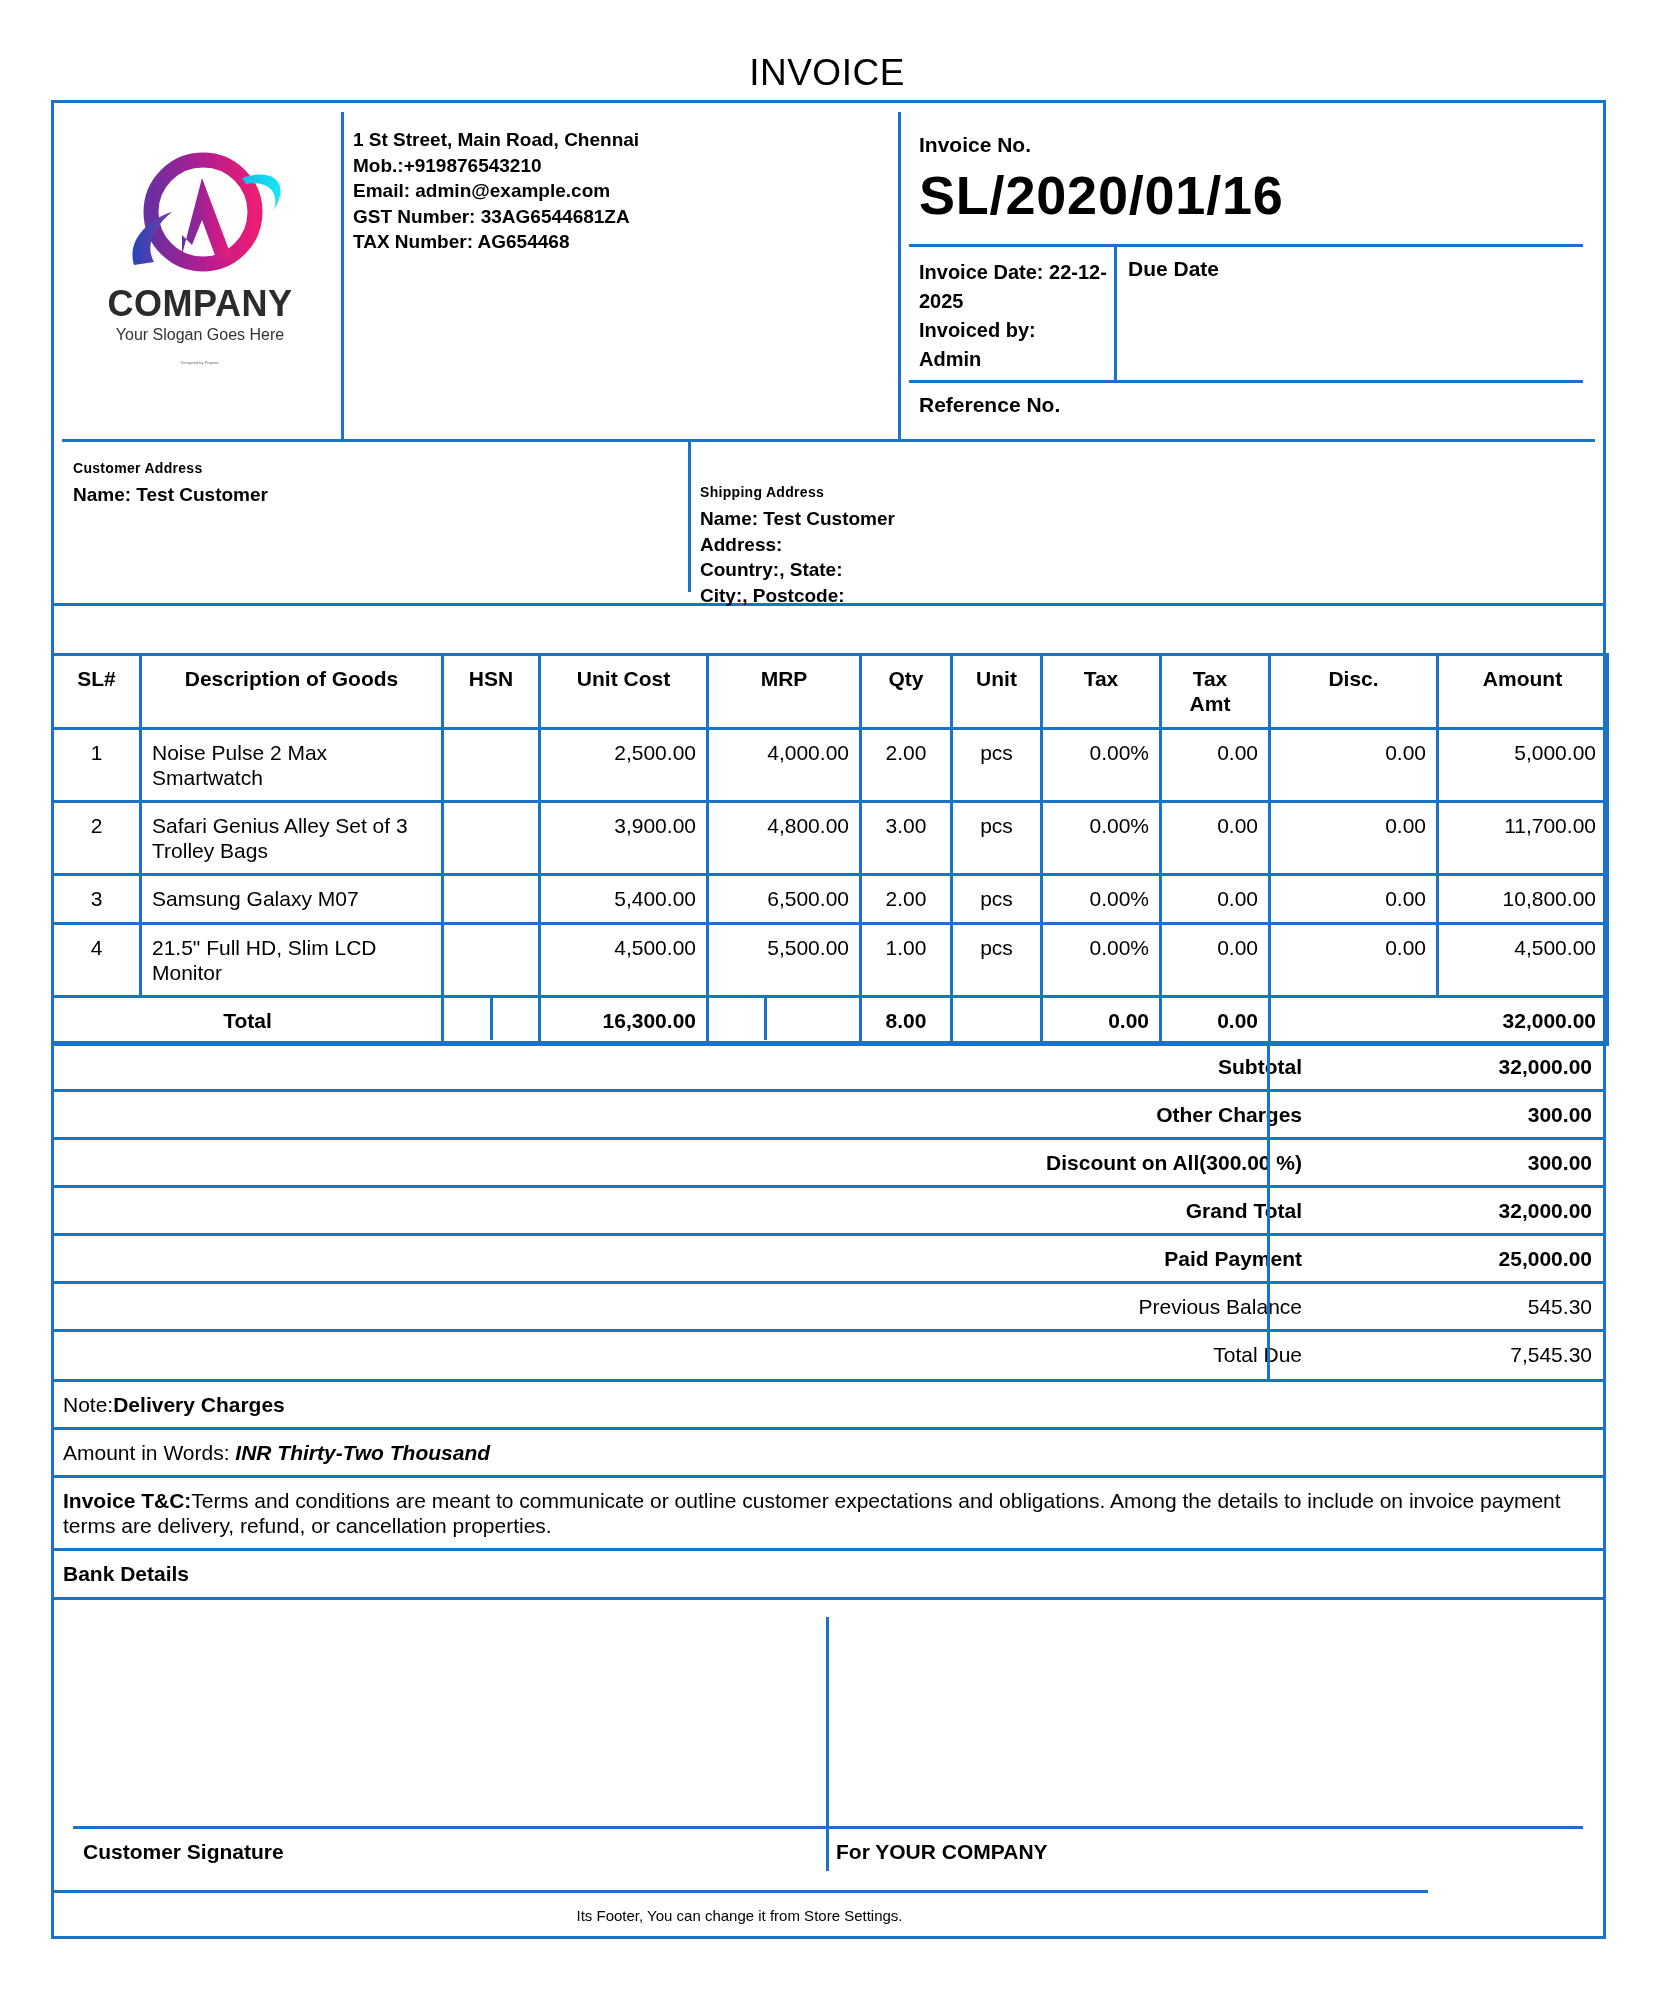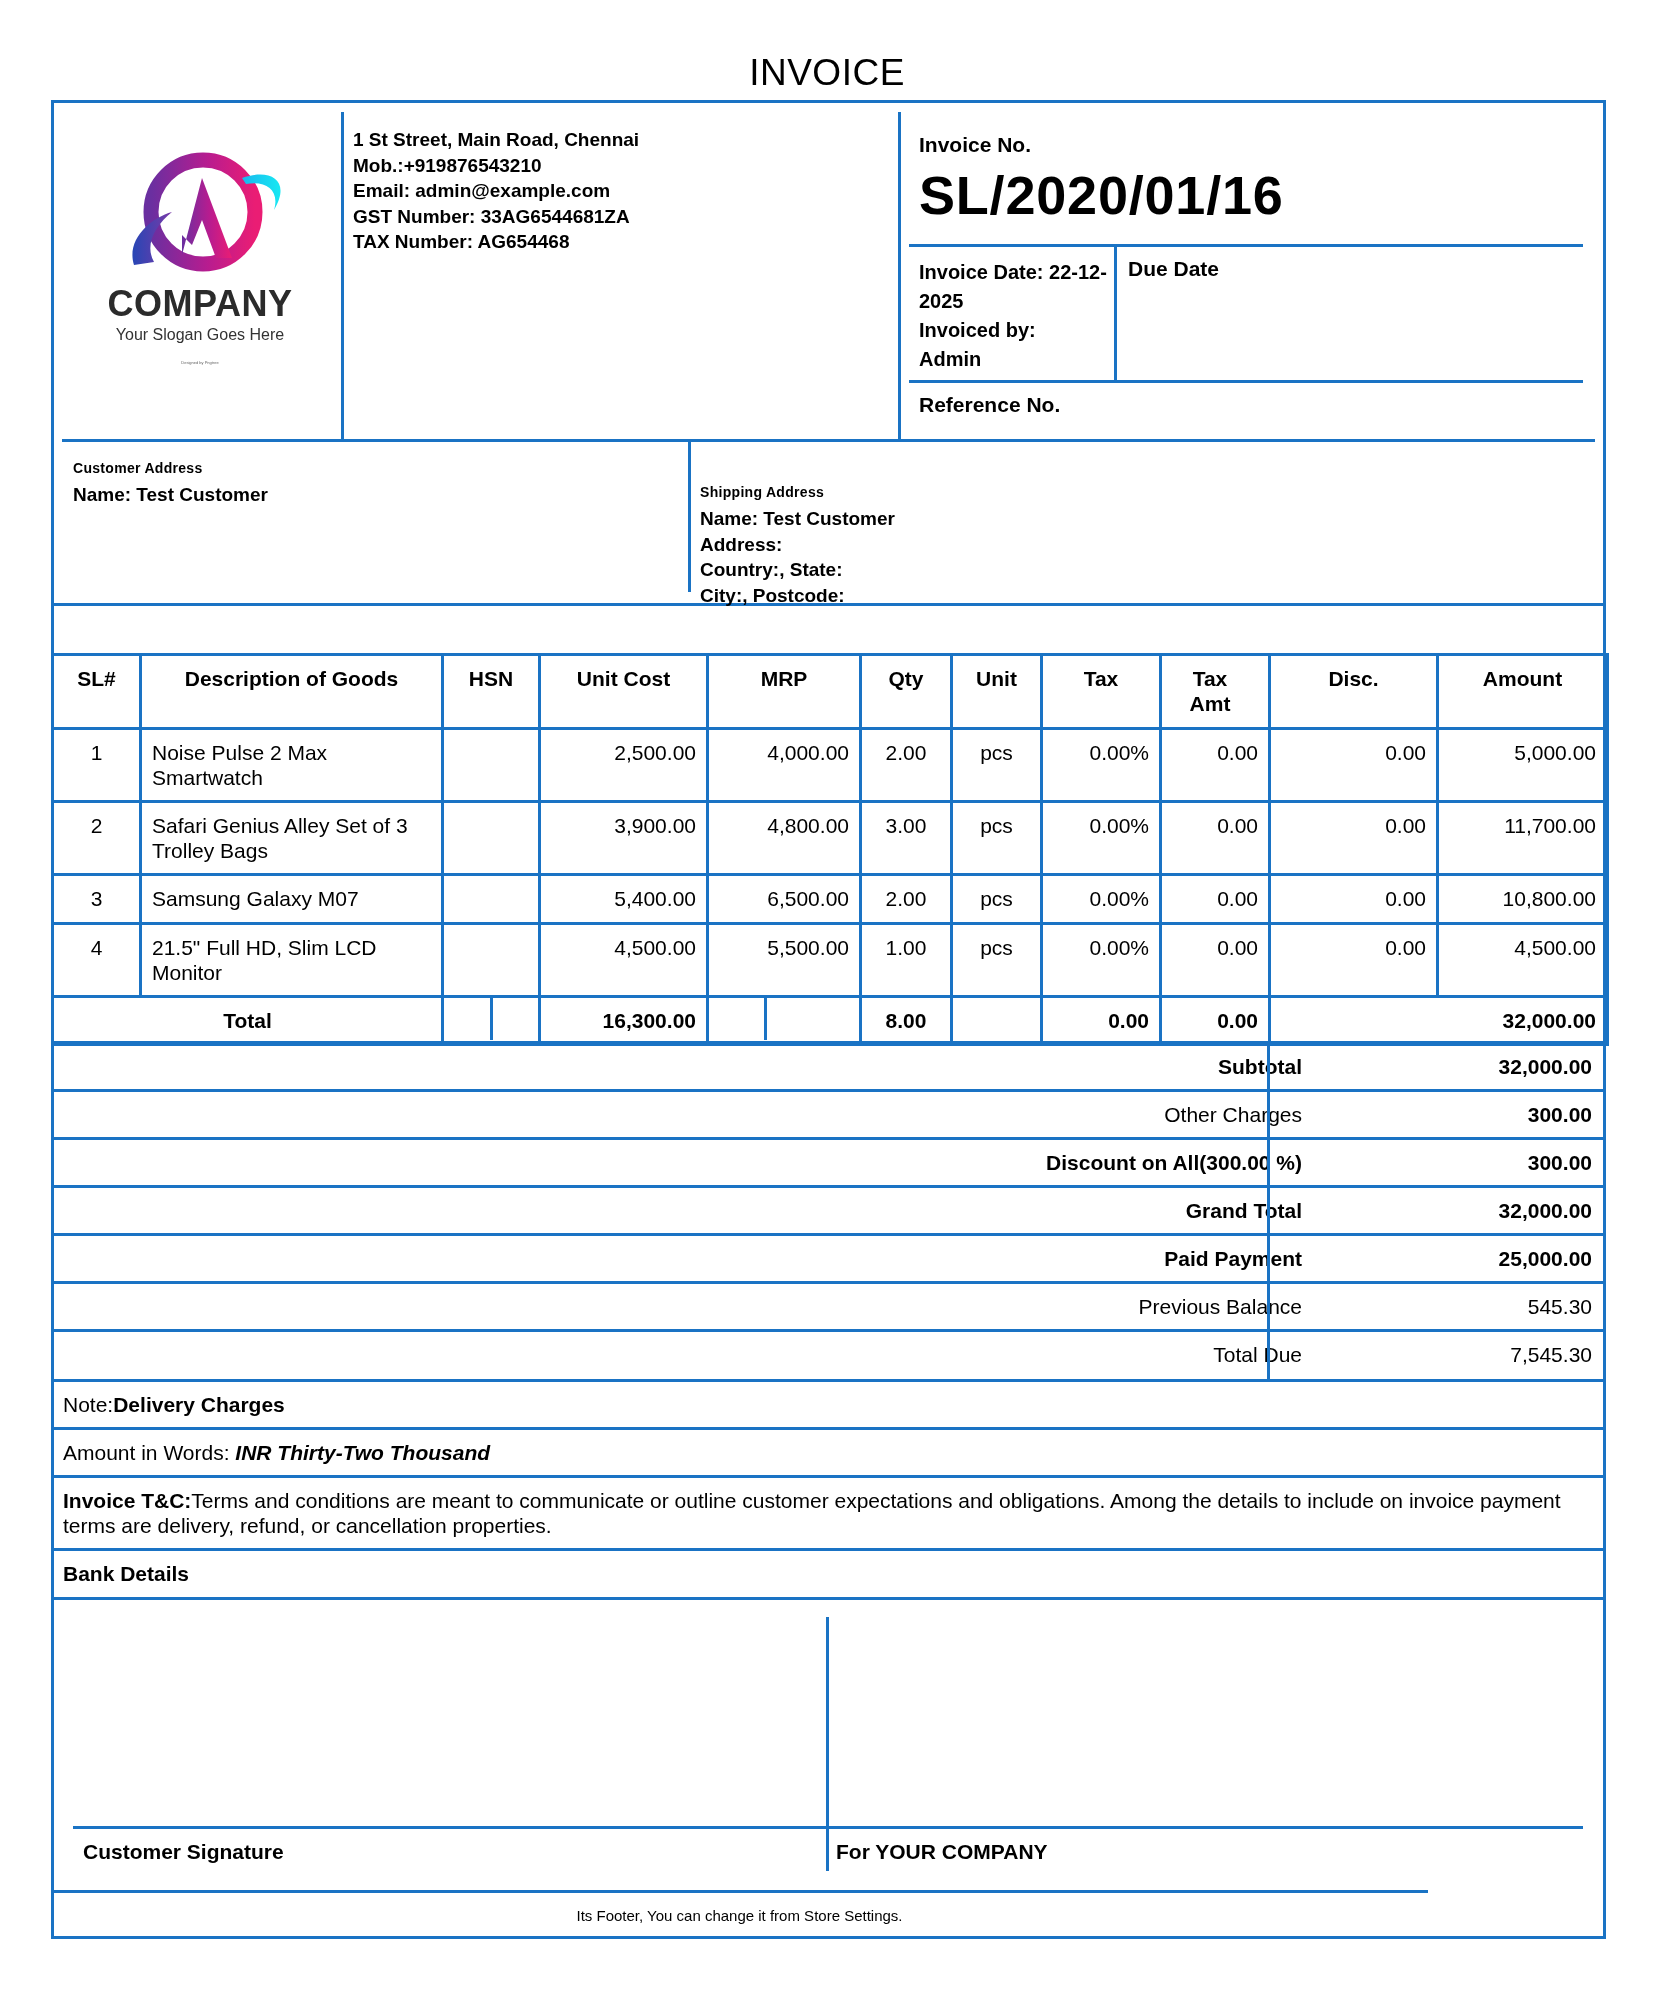--- a/index.html
+++ b/index.html
@@ -243,21 +243,21 @@
   </tbody>
 </table>
 
 <div id="summary">
     <div class="sum-row" style="top: 1041px;">
       <div class="lbl" style="font-weight: bold;">Subtotal</div>
       <div class="div"></div>
       <div class="val" style="font-weight: bold;">32,000.00</div>
     </div>
     <div class="sum-row" style="top: 1089px;">
-      <div class="lbl" style="font-weight: normal;">Other Charges</div>
+      <div class="lbl" style="font-weight: bold;">Other Charges</div>
       <div class="div"></div>
       <div class="val" style="font-weight: bold;">300.00</div>
     </div>
     <div class="sum-row" style="top: 1137px;">
       <div class="lbl" style="font-weight: bold;">Discount on All(300.00 %)</div>
       <div class="div"></div>
       <div class="val" style="font-weight: bold;">300.00</div>
     </div>
     <div class="sum-row" style="top: 1185px;">
       <div class="lbl" style="font-weight: bold;">Grand Total</div>

